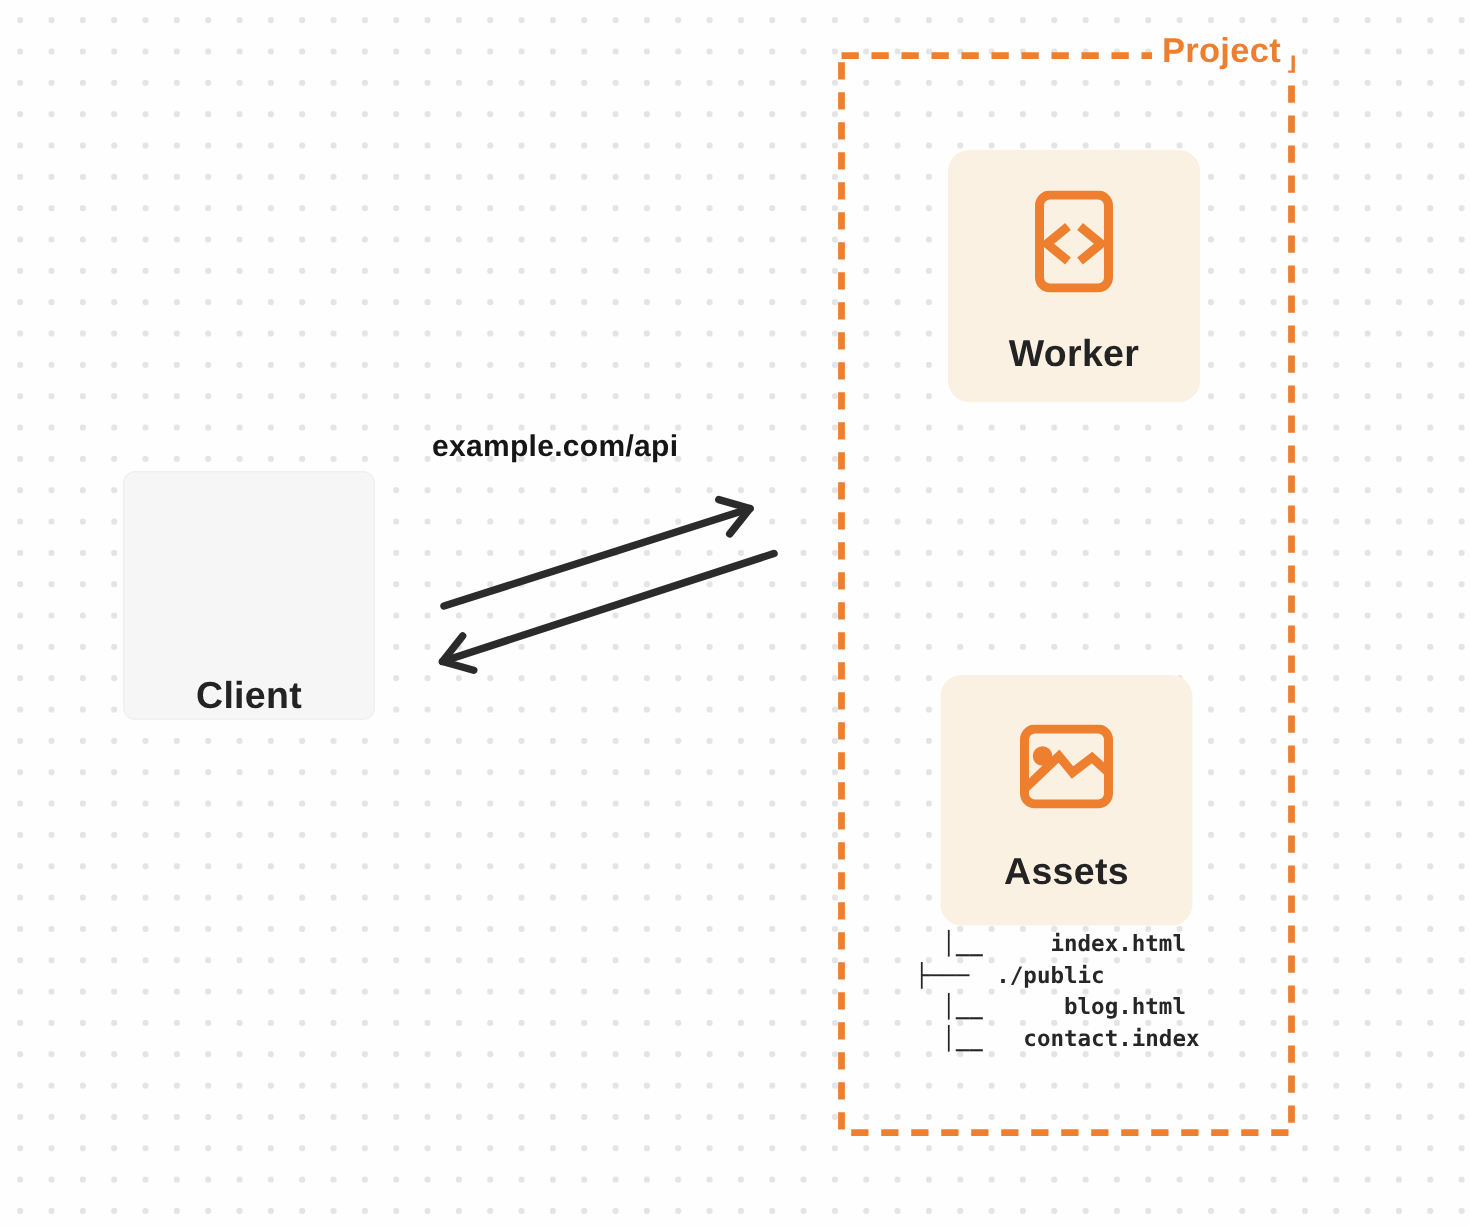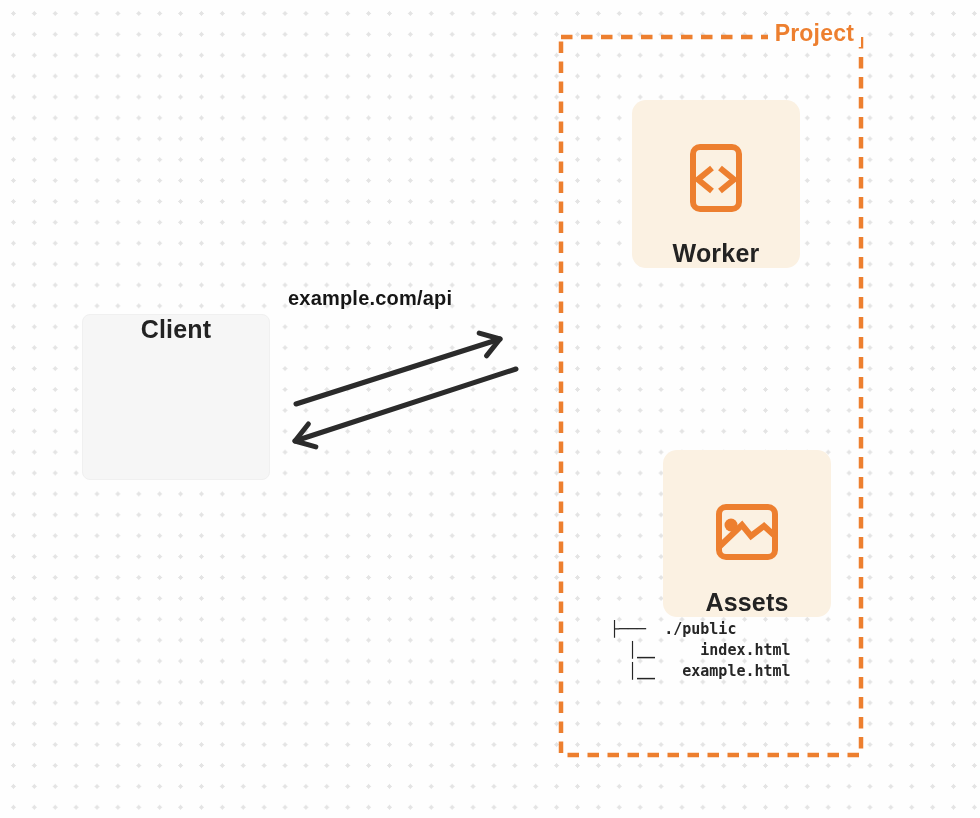--- a/index.html
+++ b/index.html
@@ -25,27 +25,27 @@
   .overlay .boundary{stroke:var(--c-orange);stroke-width:4.5;stroke-dasharray:11.5 8.5;fill:none}
   .overlay .shaft{stroke:var(--c-arrow);stroke-width:5;stroke-linecap:round;fill:none}
   .head-path{stroke:var(--c-arrow);stroke-width:5;stroke-linecap:round;stroke-linejoin:round;fill:none}
   .project-label{position:absolute;left:561px;top:20px;width:300px;text-align:right}
   .project-label span{
     display:inline-block;background:var(--c-bg);padding:0 7px;
     font-size:23px;font-weight:bold;color:var(--c-orange);letter-spacing:.2px
   }
   .card{position:absolute;display:flex;flex-direction:column;align-items:center}
   .client{
-    left:82px;top:314px;width:188px;height:166px;
+    left:82px;top:314px;width:168px;height:166px;
     background:var(--c-gray);border-radius:8px;border:1px solid #F0F0F0;
-    justify-content:flex-start
+    justify-content:flex-end
   }
-  .node{background:var(--c-cream);border-radius:14px;justify-content:flex-end}
+  .node{background:var(--c-cream);border-radius:14px;justify-content:flex-start}
   .worker{left:632px;top:100px;width:168px;height:168px;padding-top:27px;gap:27px}
-  .assets{left:663px;top:450px;width:168px;height:167px;padding-top:33px;gap:28px}
+  .assets{left:627px;top:450px;width:168px;height:167px;padding-top:33px;gap:28px}
   .card-label{font-size:25px;font-weight:bold;color:var(--c-text);letter-spacing:.2px}
   .icon{display:block}
   .icon .stroke{stroke:var(--c-orange);fill:none;stroke-width:6;stroke-linejoin:miter;stroke-linecap:butt}
   .icon .rect{stroke:var(--c-orange);fill:none;stroke-width:6}
   .icon .fill{fill:var(--c-orange);stroke:none}
   .req-label{
     position:absolute;left:288px;top:287px;
     font-size:20px;font-weight:bold;color:#161616;letter-spacing:.2px
   }
   .tree{
@@ -93,15 +93,15 @@
 
   <div class="card node assets">
     <svg class="icon" width="62" height="56" viewBox="0 0 62 56">
       <rect class="rect" x="3" y="3" width="56" height="50" rx="7"></rect>
       <circle class="fill" cx="15" cy="21" r="6.5"></circle>
       <path class="stroke" d="M 3 43 L 26 21 L 35 32 L 48 22 L 59 32"></path>
     </svg>
     <div class="card-label">Assets</div>
   </div>
 
-  <pre class="tree"><div>├───  ./public</div><div>  │__     index.html</div><div>  │__   example.html</div></pre>
+  <pre class="tree"><div>  │__     index.html</div><div>├───  ./public</div><div>  │__      blog.html</div><div>  │__   contact.index</div></pre>
 
 </div>
 
 </body></html>

